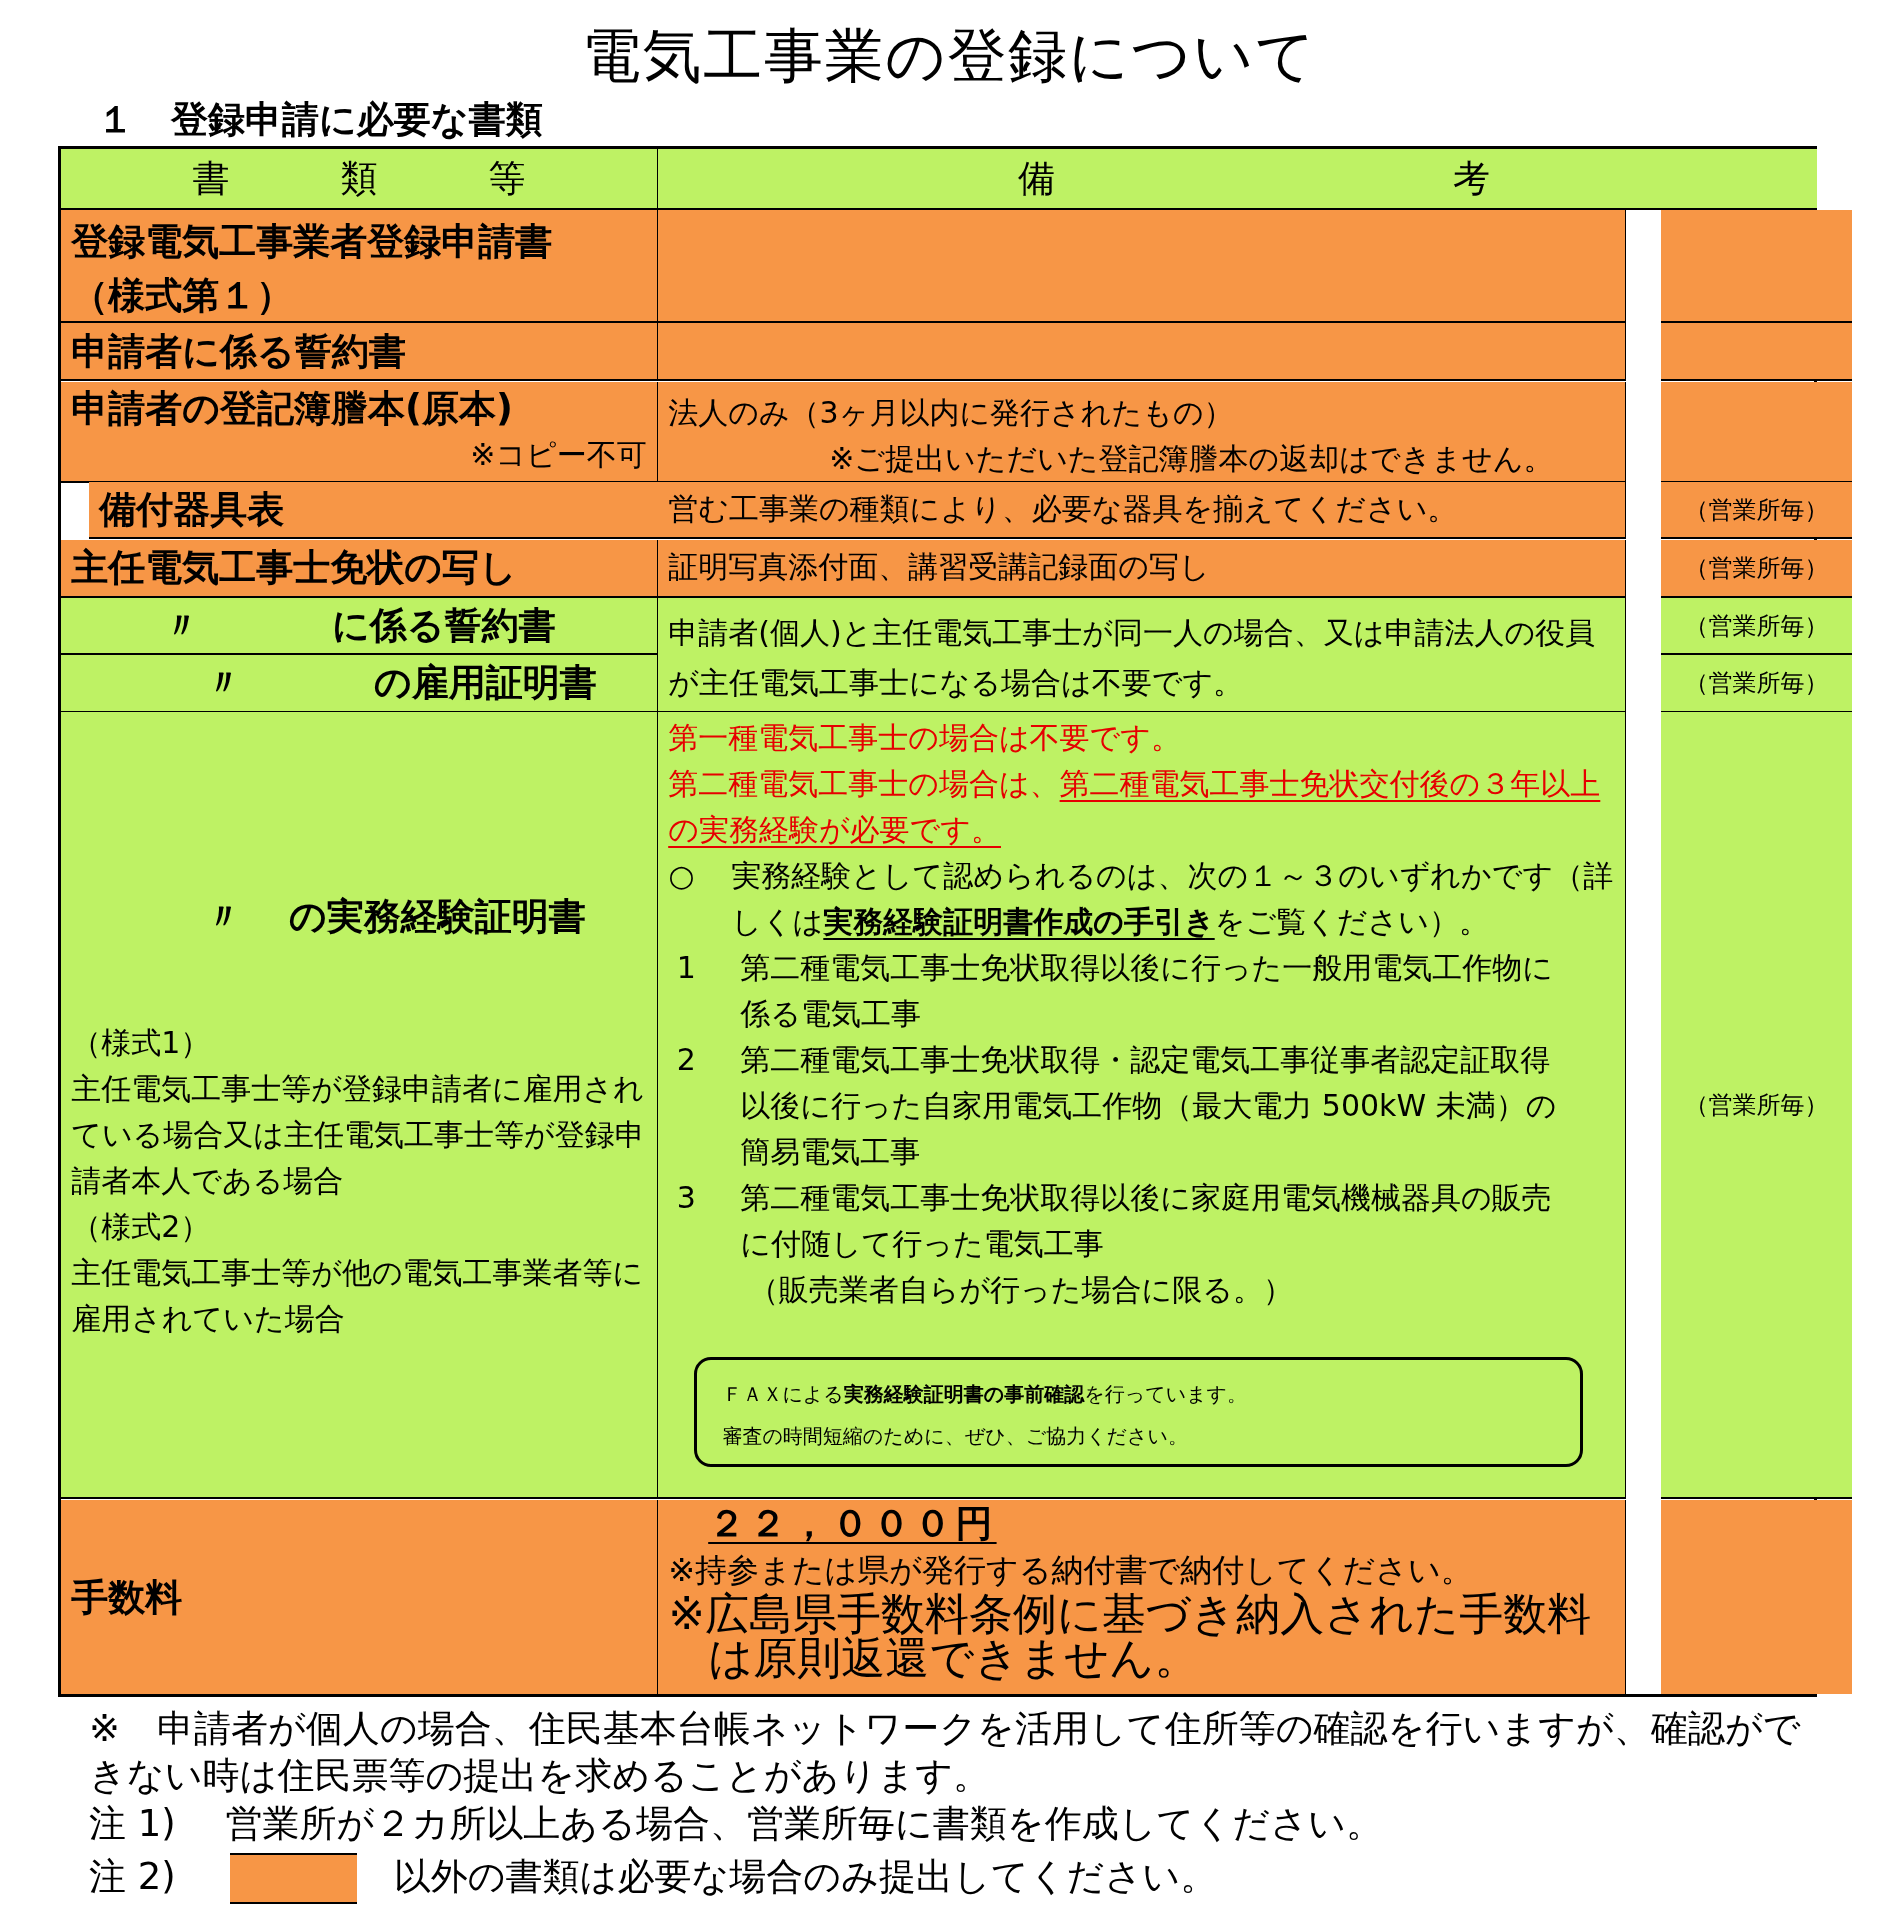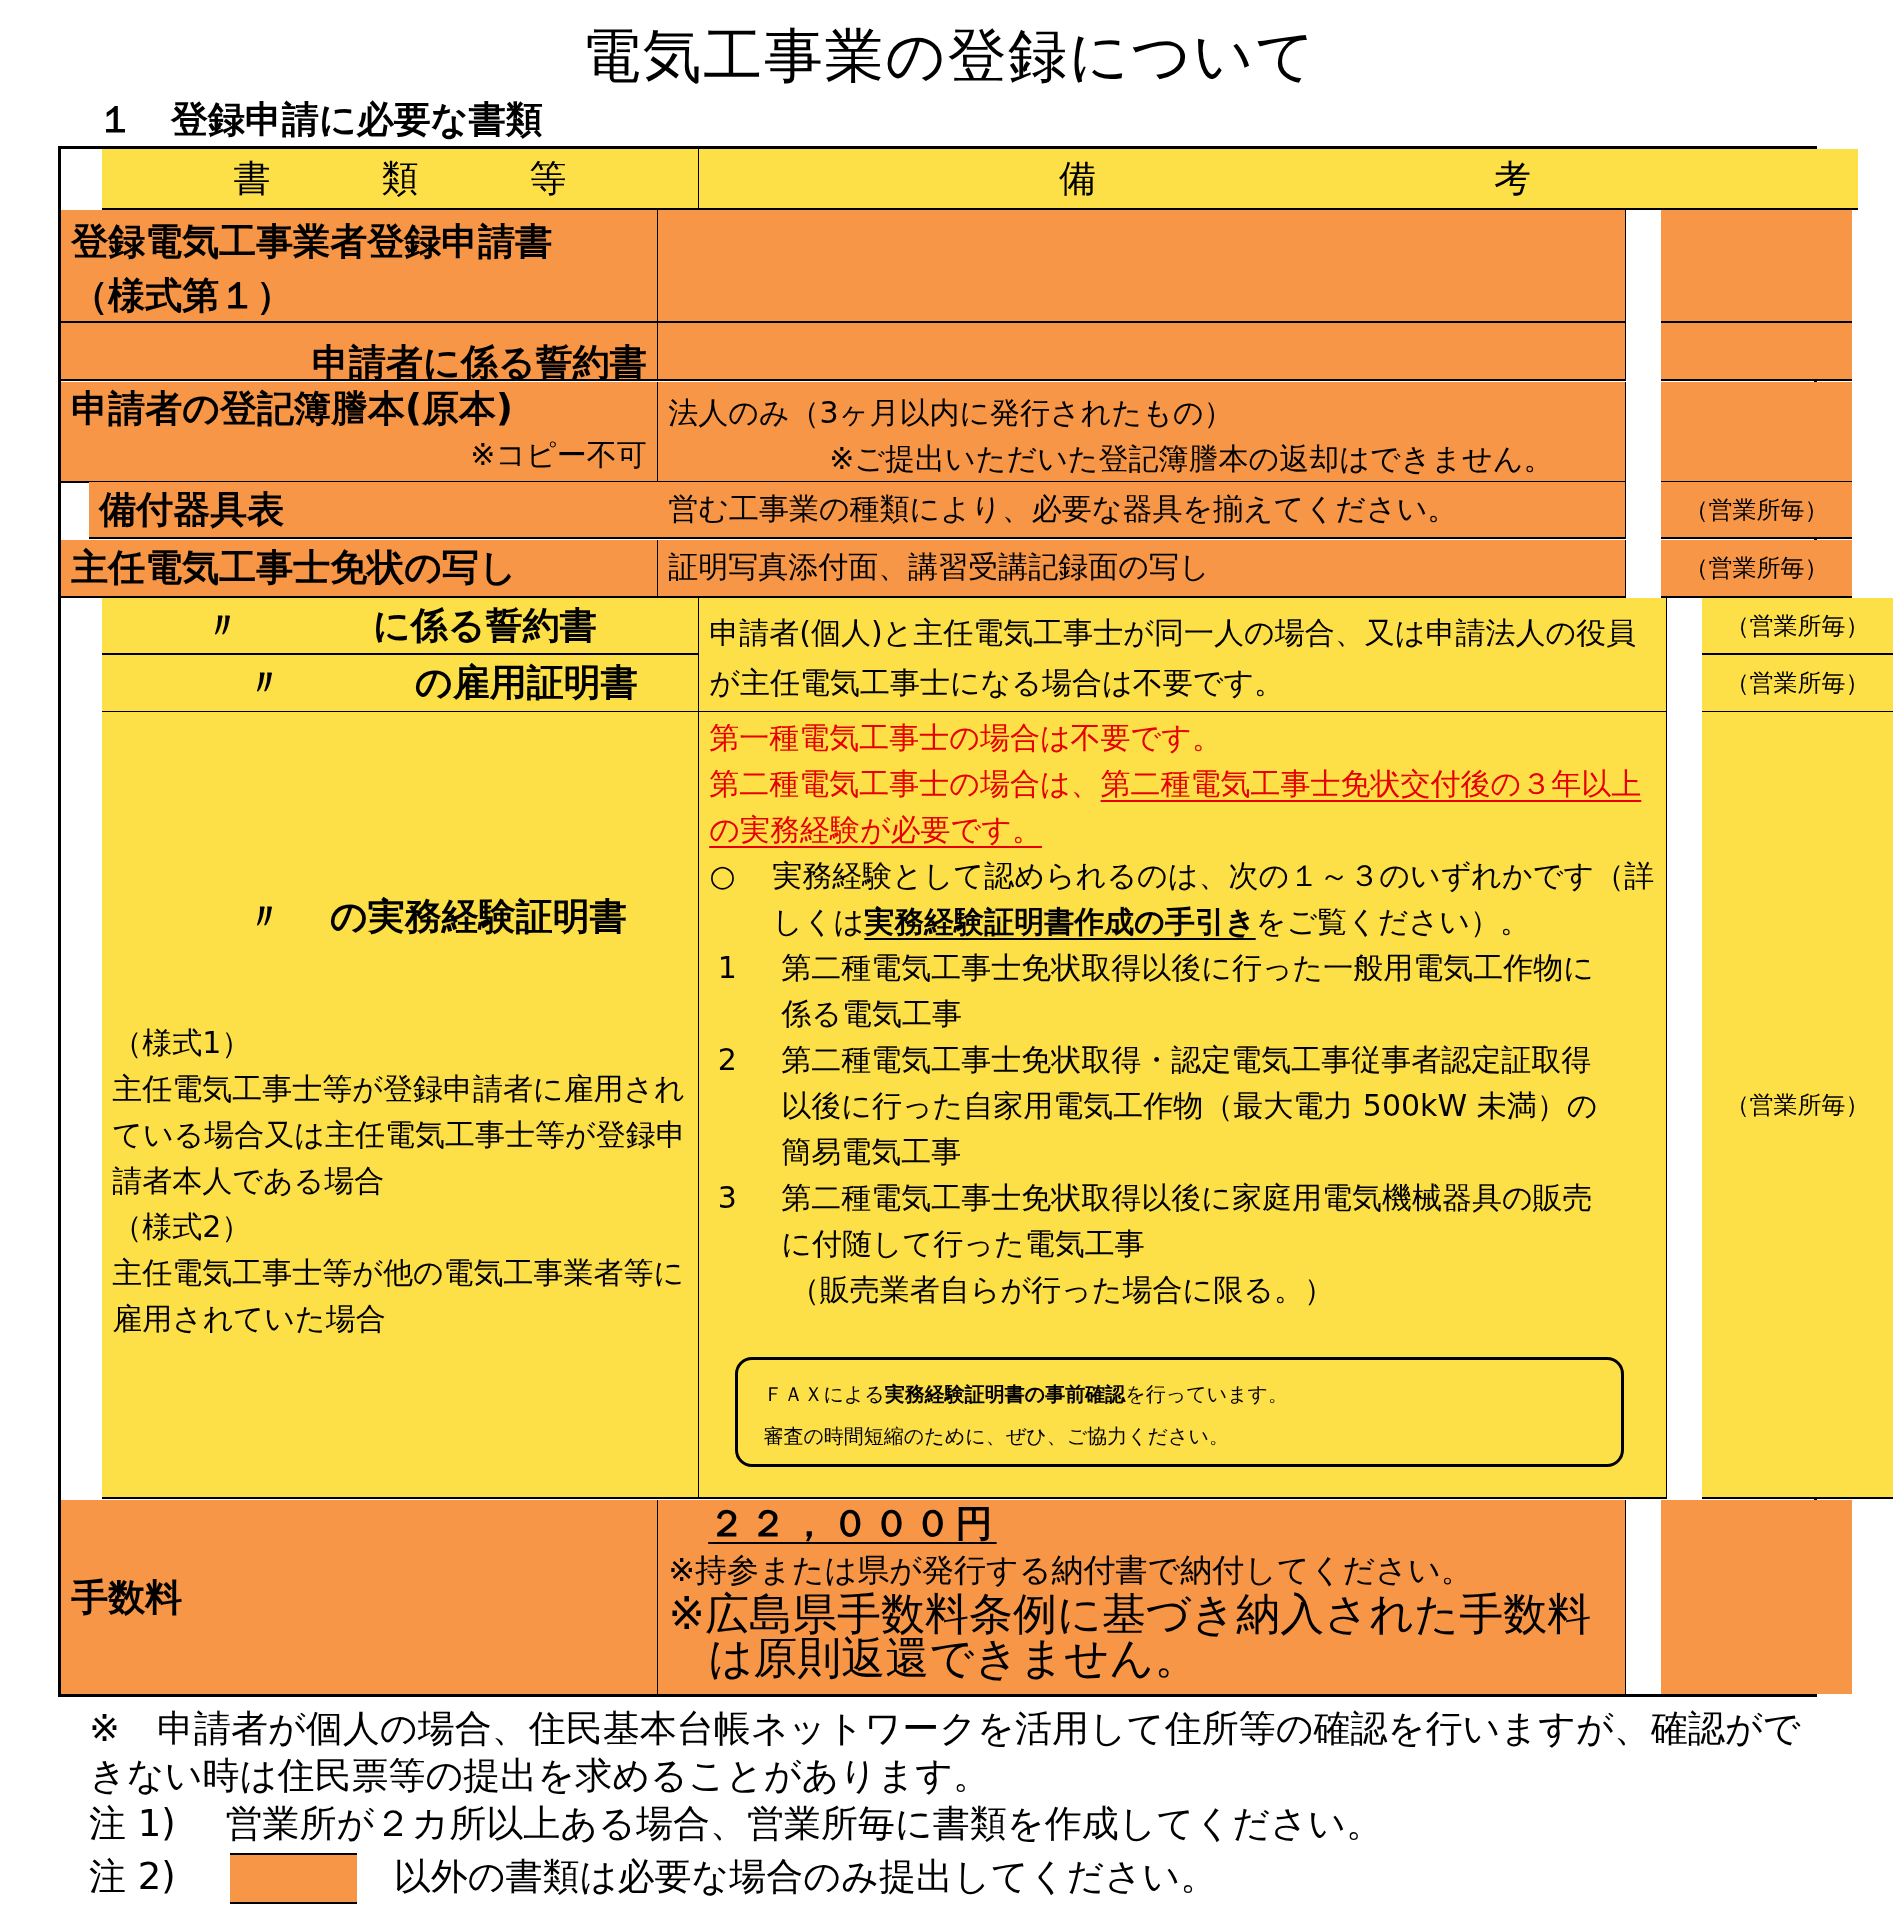--- a/index.html
+++ b/index.html
@@ -6,21 +6,21 @@
   body { width:1899px; height:1926px; position:relative; overflow:hidden;
          font-family:"DejaVu Sans", "Liberation Sans", sans-serif; color:#000; }
   .title { position:absolute; left:0; width:1899px; top:17px; text-align:center;
            font-size:59px; letter-spacing:1.7px; }
   .section { position:absolute; left:97px; top:95px; font-size:37px; font-weight:bold; }
   .tbl { position:absolute; left:58px; top:146px; width:1759px; height:1551px;
          border:3px solid #000; box-sizing:border-box; }
   .cell { position:absolute; box-sizing:border-box; border-right:1.3px solid #000;
           border-bottom:2.5px solid #000; }
   .orange { background:#F79646; }
-  .white { background:#fde047;margin-left:41px; }
+  .white { background:#bef264; }
   .c1 { left:0; width:597px; }
   .c2 { left:597px; width:968px; }
   .c3 { left:1600px; width:191px; border-right:none; }
   .hdr { font-size:37px; display:flex; align-items:center; }
   .docname { font-size:37px; font-weight:bold; padding:5.1px 10.2px; line-height:54px; }
   .note { font-size:30px; padding:7.6px 10.2px; line-height:46px; }
   .per { font-size:24px; display:flex; align-items:center; justify-content:center; height:100%; }
   .red { color:#E60000; }
   .ul-red { text-decoration:underline; text-decoration-color:#E60000; text-decoration-thickness:2.1px; text-underline-offset:6px; }
   .ul { text-decoration:underline; text-decoration-thickness:2.1px; text-underline-offset:6px; }
@@ -51,21 +51,21 @@
   <div class="cell orange c1" style="top:61px;height:113px;">
     <div class="docname">
         <div>登録電気工事業者登録申請書</div>
         <div>（様式第１）</div>
       </div>
   </div>
   <div class="cell orange c2" style="top:61px;height:113px;"></div>
   <div class="cell orange c3" style="top:61px;height:113px;"></div>
 
   <div class="cell orange c1" style="top:174px;height:58px;">
-    <div class="docname" style="padding-top:13px;text-align:right;">申請者に係る誓約書</div>
+    <div class="docname" style="padding-top:2px;">申請者に係る誓約書</div>
   </div>
   <div class="cell orange c2" style="top:174px;height:58px;"></div>
   <div class="cell orange c3" style="top:174px;height:58px;"></div>
 
   <div class="cell orange c1" style="top:233px;height:101px;">
     <div class="docname" style="padding-top:0;">
         <div>申請者の登記簿謄本(原本)</div>
         <div style="text-align:right;font-weight:normal;font-size:30px;line-height:38px;">※コピー不可</div>
       </div>
   </div>

